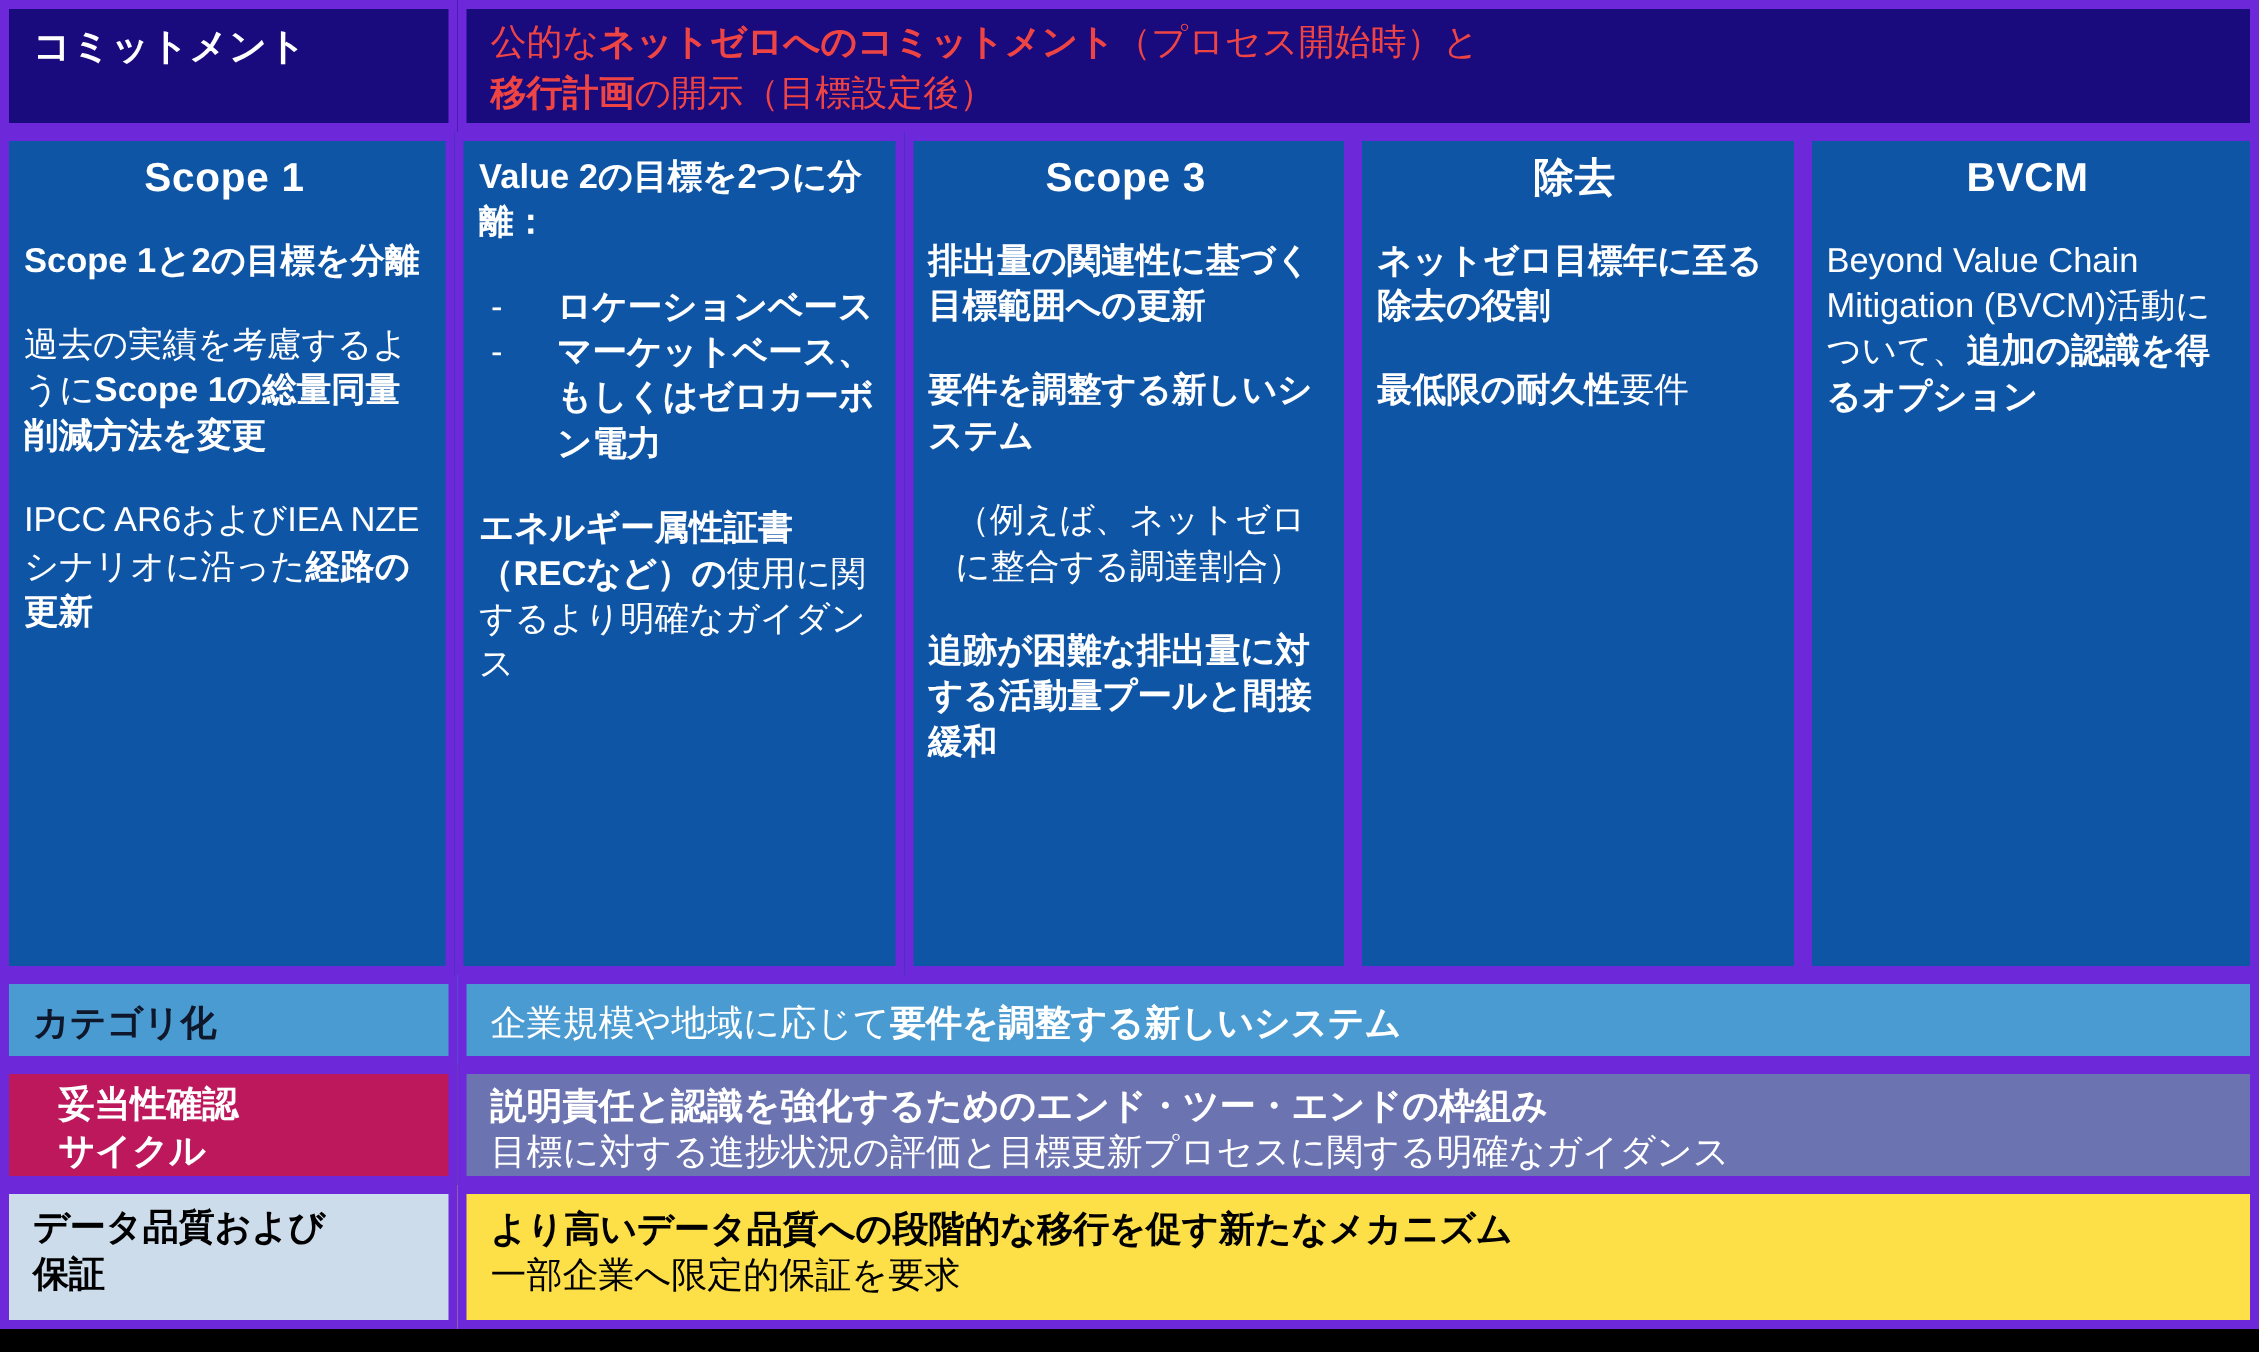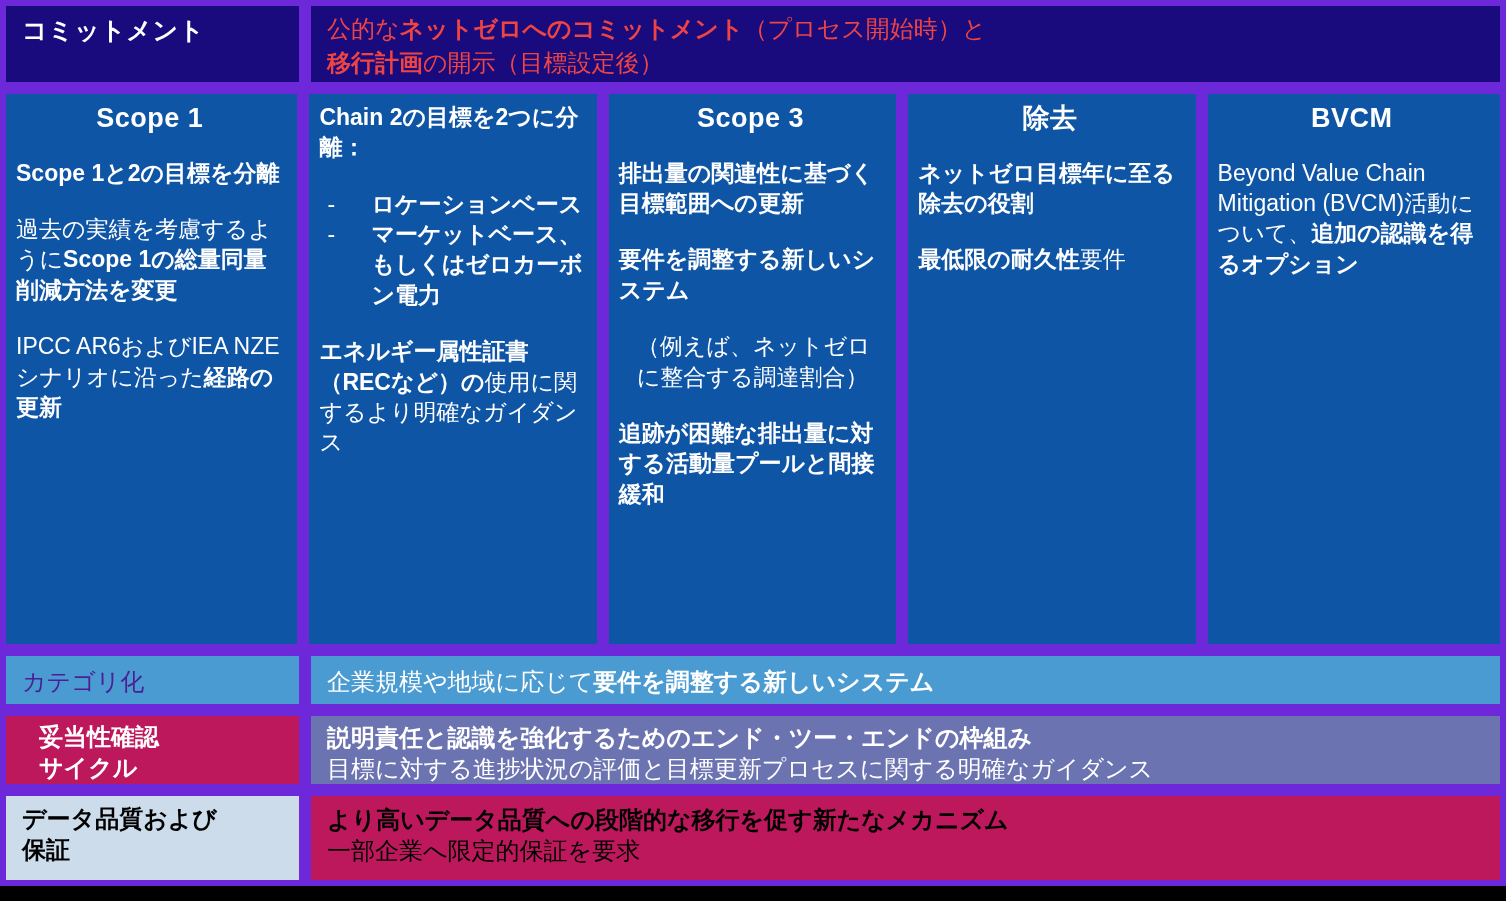--- a/index.html
+++ b/index.html
@@ -111,22 +111,22 @@
     font-size: 23px;
     line-height: 1.32;
     margin: 0 0 26px 0;
   }
 
   
   .row-category { height: 60px; }
   .cat-label {
     width: 305px;
     background: #4a9bd1;
-    color: #4c1d95;
-    font-weight: normal;
+    color: #0f172a;
+    font-weight: bold;
     font-size: 24px;
     padding: 10px 0 0 16px;
   }
   .cat-body {
     width: 1201px;
     background: #4a9bd1;
     color: #ffffff;
     font-size: 24px;
     padding: 10px 0 0 16px;
   }
@@ -160,21 +160,21 @@
     width: 305px;
     background: #ccdceb;
     color: #000000;
     font-weight: bold;
     font-size: 24px;
     line-height: 1.28;
     padding: 8px 0 0 16px;
   }
   .dq-body {
     width: 1201px;
-    background: #be185d;
+    background: #fde047;
     color: #000000;
     font-size: 24px;
     line-height: 1.3;
     padding: 8px 0 0 16px;
   }
   .dq-body .l1 { font-weight: bold; }
   .dq-body .l2 { font-weight: normal; }
 </style>
 </head>
 <body>
@@ -201,21 +201,21 @@
       <div class="scope-title">Scope 1</div>
       <div class="scope-body">
           <p class="scope-para bold">Scope 1と2の目標を分離</p>
           <p class="scope-para"><span>過去の実績を考慮するように</span><b>Scope 1の総量同量削減方法を変更</b></p>
           <p class="scope-para"><span>IPCC AR6およびIEA NZEシナリオに沿った</span><b>経路の更新</b></p>
         </div>
     </div>
 
     <div class="cell scope-col c2">
       <div class="scope-body">
-          <p class="scope-para bold">Chain 2の目標を2つに分離：</p>
+          <p class="scope-para bold">Value 2の目標を2つに分離：</p>
           <ul class="scope-list">
             <li>ロケーションベース</li>
             <li>マーケットベース、もしくはゼロカーボン電力</li>
           </ul>
           <p class="scope-para"><b>エネルギー属性証書 （RECなど）の</b><span>使用に関するより明確なガイダンス</span></p>
         </div>
     </div>
 
     <div class="cell scope-col c3">
       <div class="scope-title">Scope 3</div>

